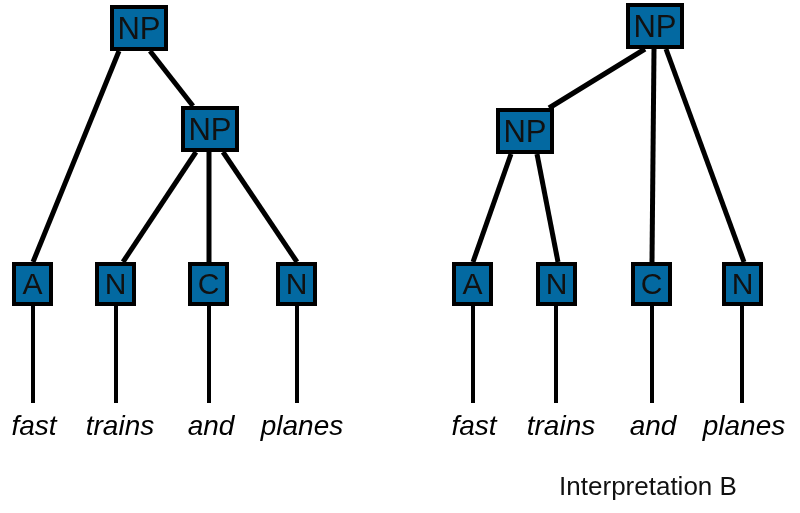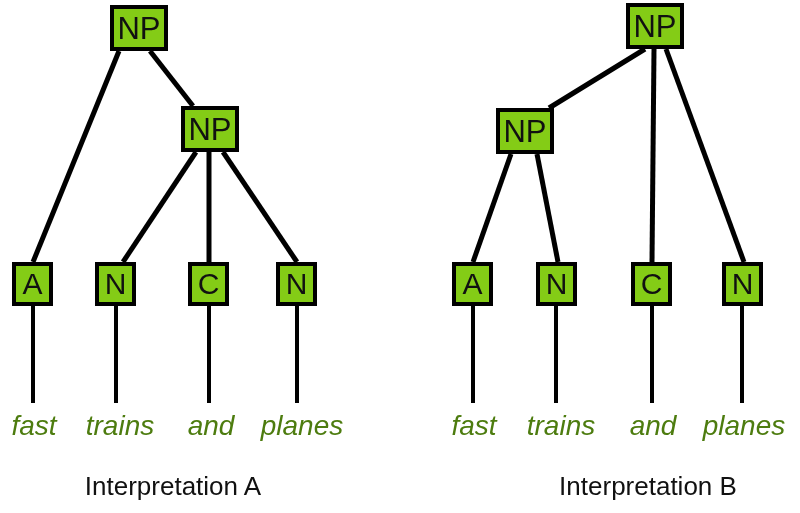--- a/index.html
+++ b/index.html
@@ -24,21 +24,21 @@
     position: absolute;
     left: 0;
     top: 0;
     width: 800px;
     height: 513px;
   }
   .node-box {
     position: absolute;
     box-sizing: border-box;
     border: 4px solid #000000;
-    background: #84cc16;
+    background: #0369a1;
     display: flex;
     align-items: center;
     justify-content: center;
     font-family: "Liberation Sans", sans-serif;
     font-weight: 400;
     line-height: 1;
     color: #111111;
   }
   .node-np {
     width: 58px;
@@ -50,21 +50,21 @@
     height: 44px;
     font-size: 30px;
   }
   .word {
     position: absolute;
     font-family: "Liberation Sans", sans-serif;
     font-style: italic;
     font-size: 28px;
     line-height: 1;
     white-space: nowrap;
-    color: #4d7c0f;
+    color: #000000;
     transform: translateX(-50%);
   }
   .caption {
     position: absolute;
     font-family: "Liberation Sans", sans-serif;
     font-size: 26px;
     line-height: 1;
     white-space: nowrap;
     color: #111111;
     transform: translateX(-50%);
@@ -109,21 +109,20 @@
     <div class="node-box node-term" style="left: 188px; top: 262px;">
       <span>C</span>
     </div>
     <div class="node-box node-term" style="left: 276px; top: 262px;">
       <span>N</span>
     </div>
     <div class="word" style="left: 34px; top: 412px;">fast</div>
     <div class="word" style="left: 120px; top: 412px;">trains</div>
     <div class="word" style="left: 211px; top: 412px;">and</div>
     <div class="word" style="left: 302px; top: 412px;">planes</div>
-    <div class="caption" style="left: 173px; top: 473px;">Interpretation A</div>
     <div class="node-box node-np" style="left: 626px; top: 3px;">
       <span>NP</span>
     </div>
     <div class="node-box node-np" style="left: 496px; top: 108px;">
       <span>NP</span>
     </div>
     <div class="node-box node-term" style="left: 452px; top: 262px;">
       <span>A</span>
     </div>
     <div class="node-box node-term" style="left: 536px; top: 262px;">

